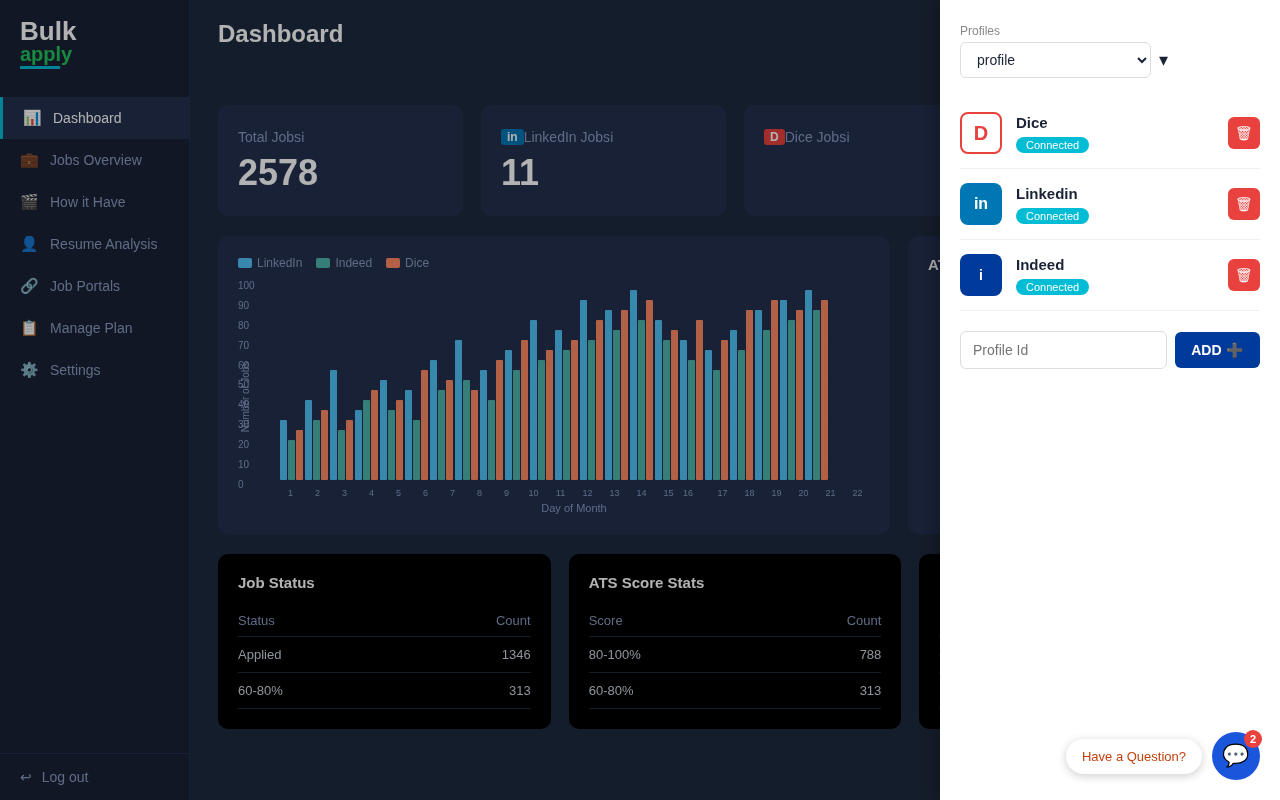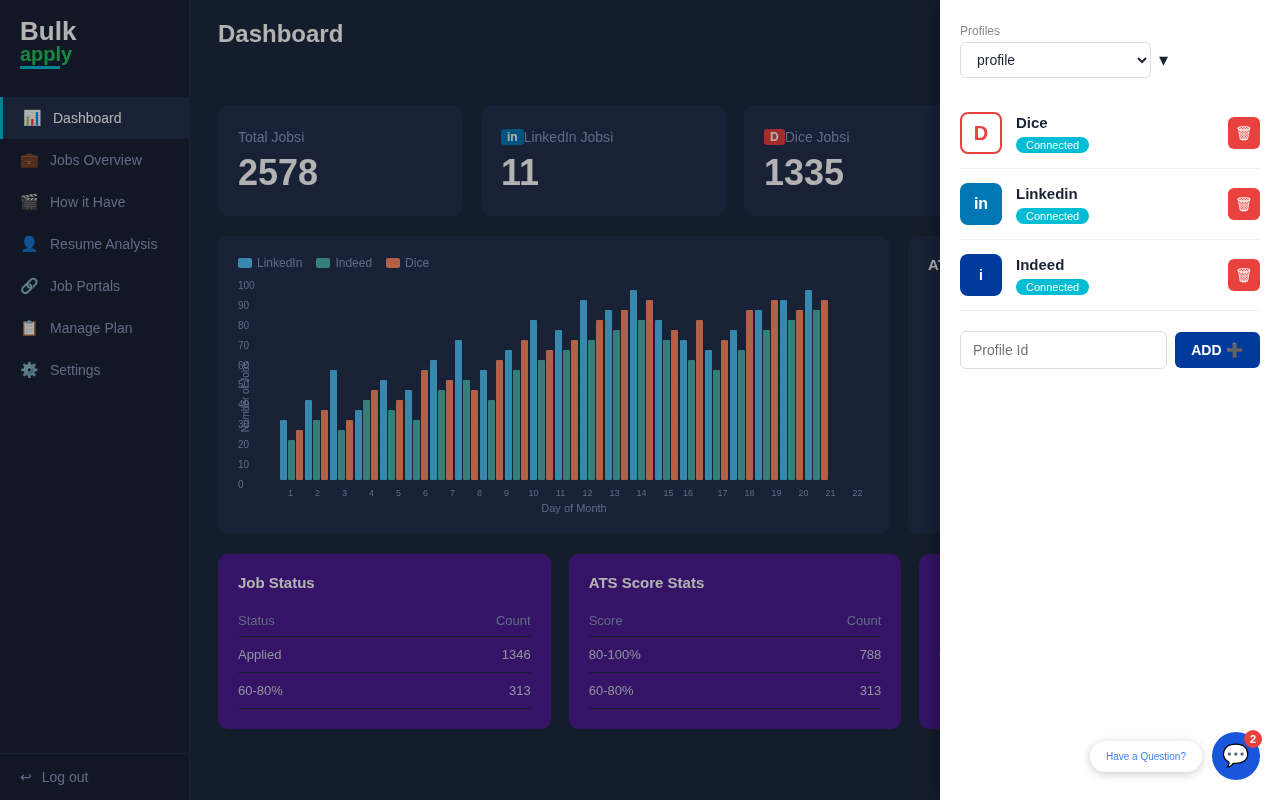--- a/index.html
+++ b/index.html
@@ -49,21 +49,21 @@
     .lc-dice { background: #ff8a65; }
 
     
     .donut-container { display: flex; flex-direction: column; align-items: center; }
     .donut-legend { display: flex; flex-wrap: wrap; gap: 8px; justify-content: center; margin-top: 10px; }
     .donut-legend-item { display: flex; align-items: center; gap: 4px; font-size: 11px; color: #8a9bc0; }
     .dl-color { width: 14px; height: 10px; border-radius: 2px; }
 
     
     .tables-row { display: flex; gap: 18px; padding: 0 28px 20px; }
-    .table-card { background: #4c1d95; border-radius: 10px; padding: 20px; flex: 1; }
+    .table-card { background: #000000; border-radius: 10px; padding: 20px; flex: 1; }
     .table-card h3 { font-size: 15px; font-weight: 600; color: #fff; margin-bottom: 14px; }
     .data-table { width: 100%; border-collapse: collapse; }
     .data-table th { font-size: 13px; color: #8a9bc0; font-weight: 500; padding: 8px 0; border-bottom: 1px solid #1e2a3e; text-align: left; }
     .data-table td { font-size: 13px; color: #cdd5e0; padding: 10px 0; border-bottom: 1px solid #1e2a3e; }
     .data-table th:last-child, .data-table td:last-child { text-align: right; }
 
     
     .overlay { position: fixed; top: 0; left: 0; width: 1280px; height: 800px; background: rgba(0,0,0,0.3); z-index: 100; }
     .modal { position: fixed; top: 0; right: 0; width: 340px; height: 800px; background: #fff; color: #1a2236; z-index: 200; box-shadow: -4px 0 20px rgba(0,0,0,0.3); padding: 24px 20px; overflow-y: auto; }
     .modal-profiles-label { font-size: 12px; color: #888; margin-bottom: 4px; }
@@ -77,21 +77,21 @@
     .portal-info { flex: 1; }
     .portal-name { font-size: 15px; font-weight: 600; color: #1a2236; margin-bottom: 4px; }
     .connected-badge { background: #00bcd4; color: #fff; font-size: 11px; padding: 2px 10px; border-radius: 12px; font-weight: 500; }
     .delete-btn { background: #e8413e; color: #fff; border: none; border-radius: 6px; width: 32px; height: 32px; cursor: pointer; font-size: 14px; display: flex; align-items: center; justify-content: center; }
     .profile-id-row { display: flex; align-items: center; gap: 8px; margin-top: 20px; }
     .profile-id-input { flex: 1; border: 1px solid #ddd; border-radius: 6px; padding: 10px 12px; font-size: 14px; color: #888; }
     .add-btn { background: #003a9b; color: #fff; border: none; border-radius: 6px; padding: 10px 16px; cursor: pointer; font-size: 14px; font-weight: 600; display: flex; align-items: center; gap: 5px; }
 
     
     .chat-bubble { position: fixed; bottom: 20px; right: 20px; z-index: 300; display: flex; align-items: center; gap: 10px; }
-    .chat-label { background: #fff; color: #3b82f6; padding: 10px 16px; border-radius: 20px; font-size: 10px; box-shadow: 0 2px 10px rgba(0,0,0,0.2); }
+    .chat-label { background: #fff; color: #c2410c; padding: 10px 16px; border-radius: 20px; font-size: 13px; box-shadow: 0 2px 10px rgba(0,0,0,0.2); }
     .chat-icon { width: 48px; height: 48px; background: #1a56db; border-radius: 50%; display: flex; align-items: center; justify-content: center; cursor: pointer; position: relative; }
     .chat-badge { position: absolute; top: -2px; right: -2px; background: #e8413e; color: #fff; border-radius: 50%; width: 18px; height: 18px; font-size: 11px; display: flex; align-items: center; justify-content: center; font-weight: 700; }
   </style>
 </head>
 <body>
 
 <div class="sidebar">
   <div class="sidebar-logo">
     <div>
       <div class="logo-text">
@@ -164,21 +164,20 @@
         <span class="info-icon">ℹ</span>
       </div>
       <div class="card-value">11</div>
     </div>
     <div class="stat-card">
       <div class="card-label">
         <span style="background:#e8413e;color:#fff;padding:1px 6px;border-radius:3px;font-size:12px;font-weight:700">D</span>
         <span>Dice Jobs</span>
         <span class="info-icon">ℹ</span>
       </div>
-      <div class="card-value">1335</div>
     </div>
     <div class="stat-card">
       <div class="card-label">
         <span class="info-icon">ℹ</span>
       </div>
     </div>
   </div>
 
   <div class="charts-row">
 

